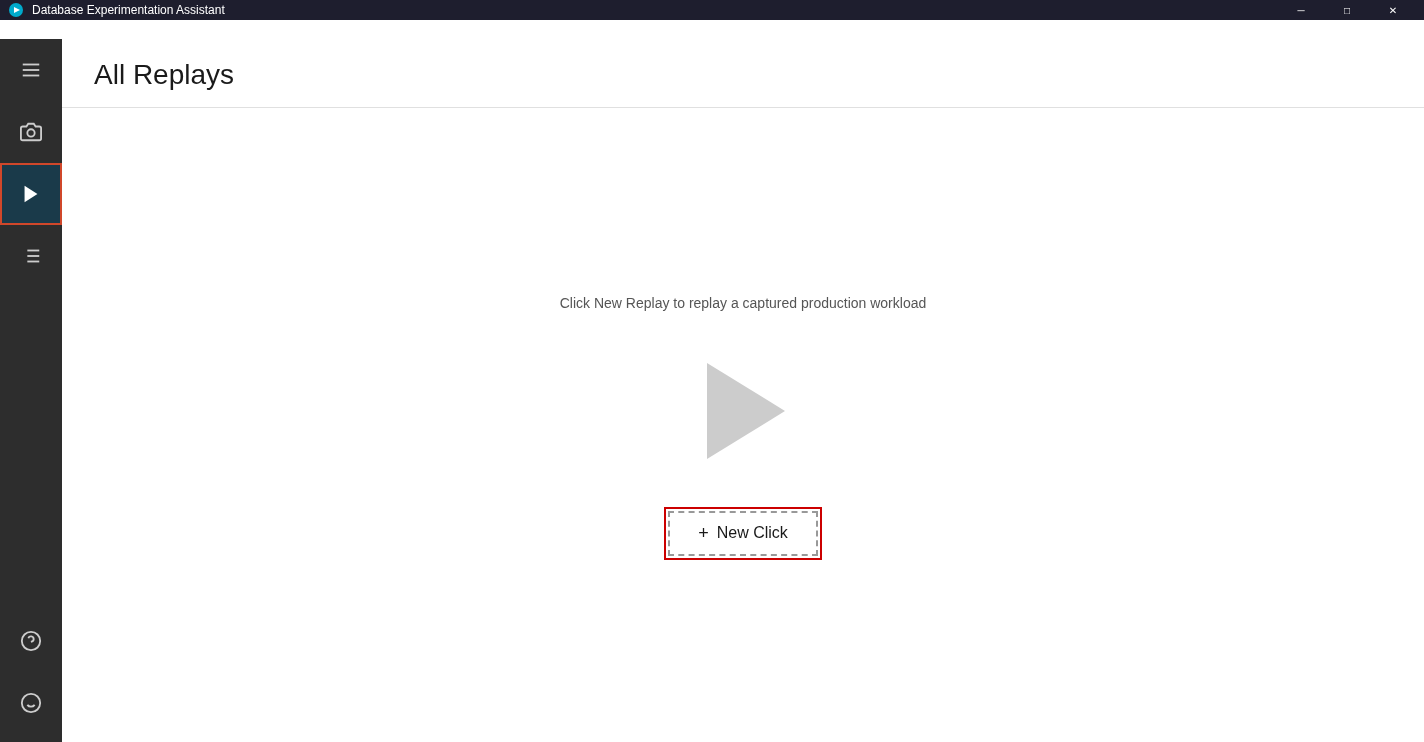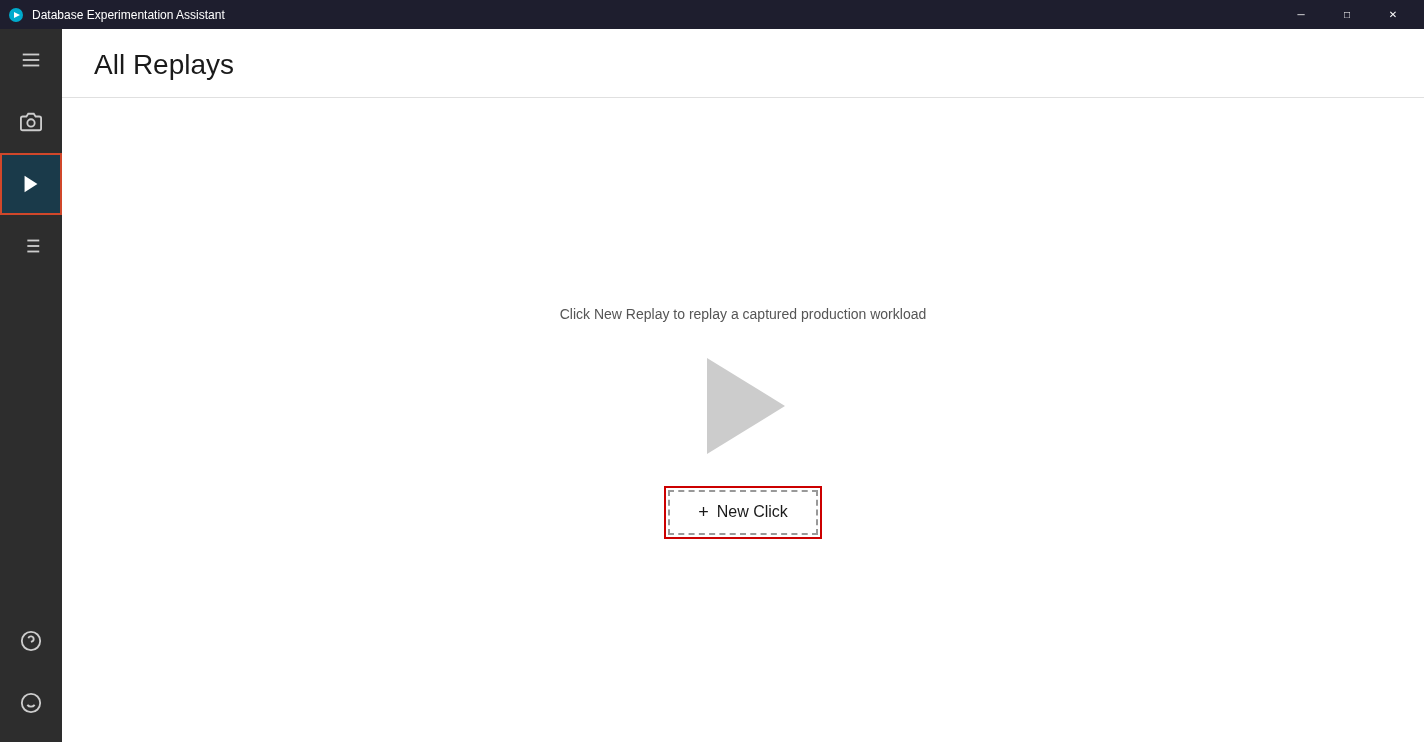--- a/index.html
+++ b/index.html
@@ -9,21 +9,21 @@
       height: 742px;
       font-family: 'Segoe UI', Arial, sans-serif;
       background: #ffffff;
       overflow: hidden;
       display: flex;
       flex-direction: column;
     }
 
     
     .title-bar {
-      height: 29px;
+      height: 20px;
       background: #1e1e2e;
       display: flex;
       align-items: center;
       justify-content: space-between;
       padding: 0 8px;
       flex-shrink: 0;
     }
 
     .title-bar-left {
       display: flex;
@@ -58,20 +58,21 @@
       font-size: 10px;
       background: transparent;
       border: none;
     }
 
     
     .main-layout {
       display: flex;
       flex: 1;
       overflow: hidden;
+      margin-top: 19px;
     }
 
     
     .sidebar {
       width: 62px;
       background: #2d2d2d;
       display: flex;
       flex-direction: column;
       align-items: center;
       padding-top: 0;
@@ -127,21 +128,21 @@
       font-weight: 300;
       color: #1a1a1a;
     }
 
     .page-body {
       flex: 1;
       display: flex;
       flex-direction: column;
       align-items: center;
       justify-content: center;
-      gap: 24px;
+      gap: 40px;
     }
 
     .hint-text {
       font-size: 14px;
       color: #555555;
     }
 
     .play-icon-large {
       width: 120px;
       height: 120px;

